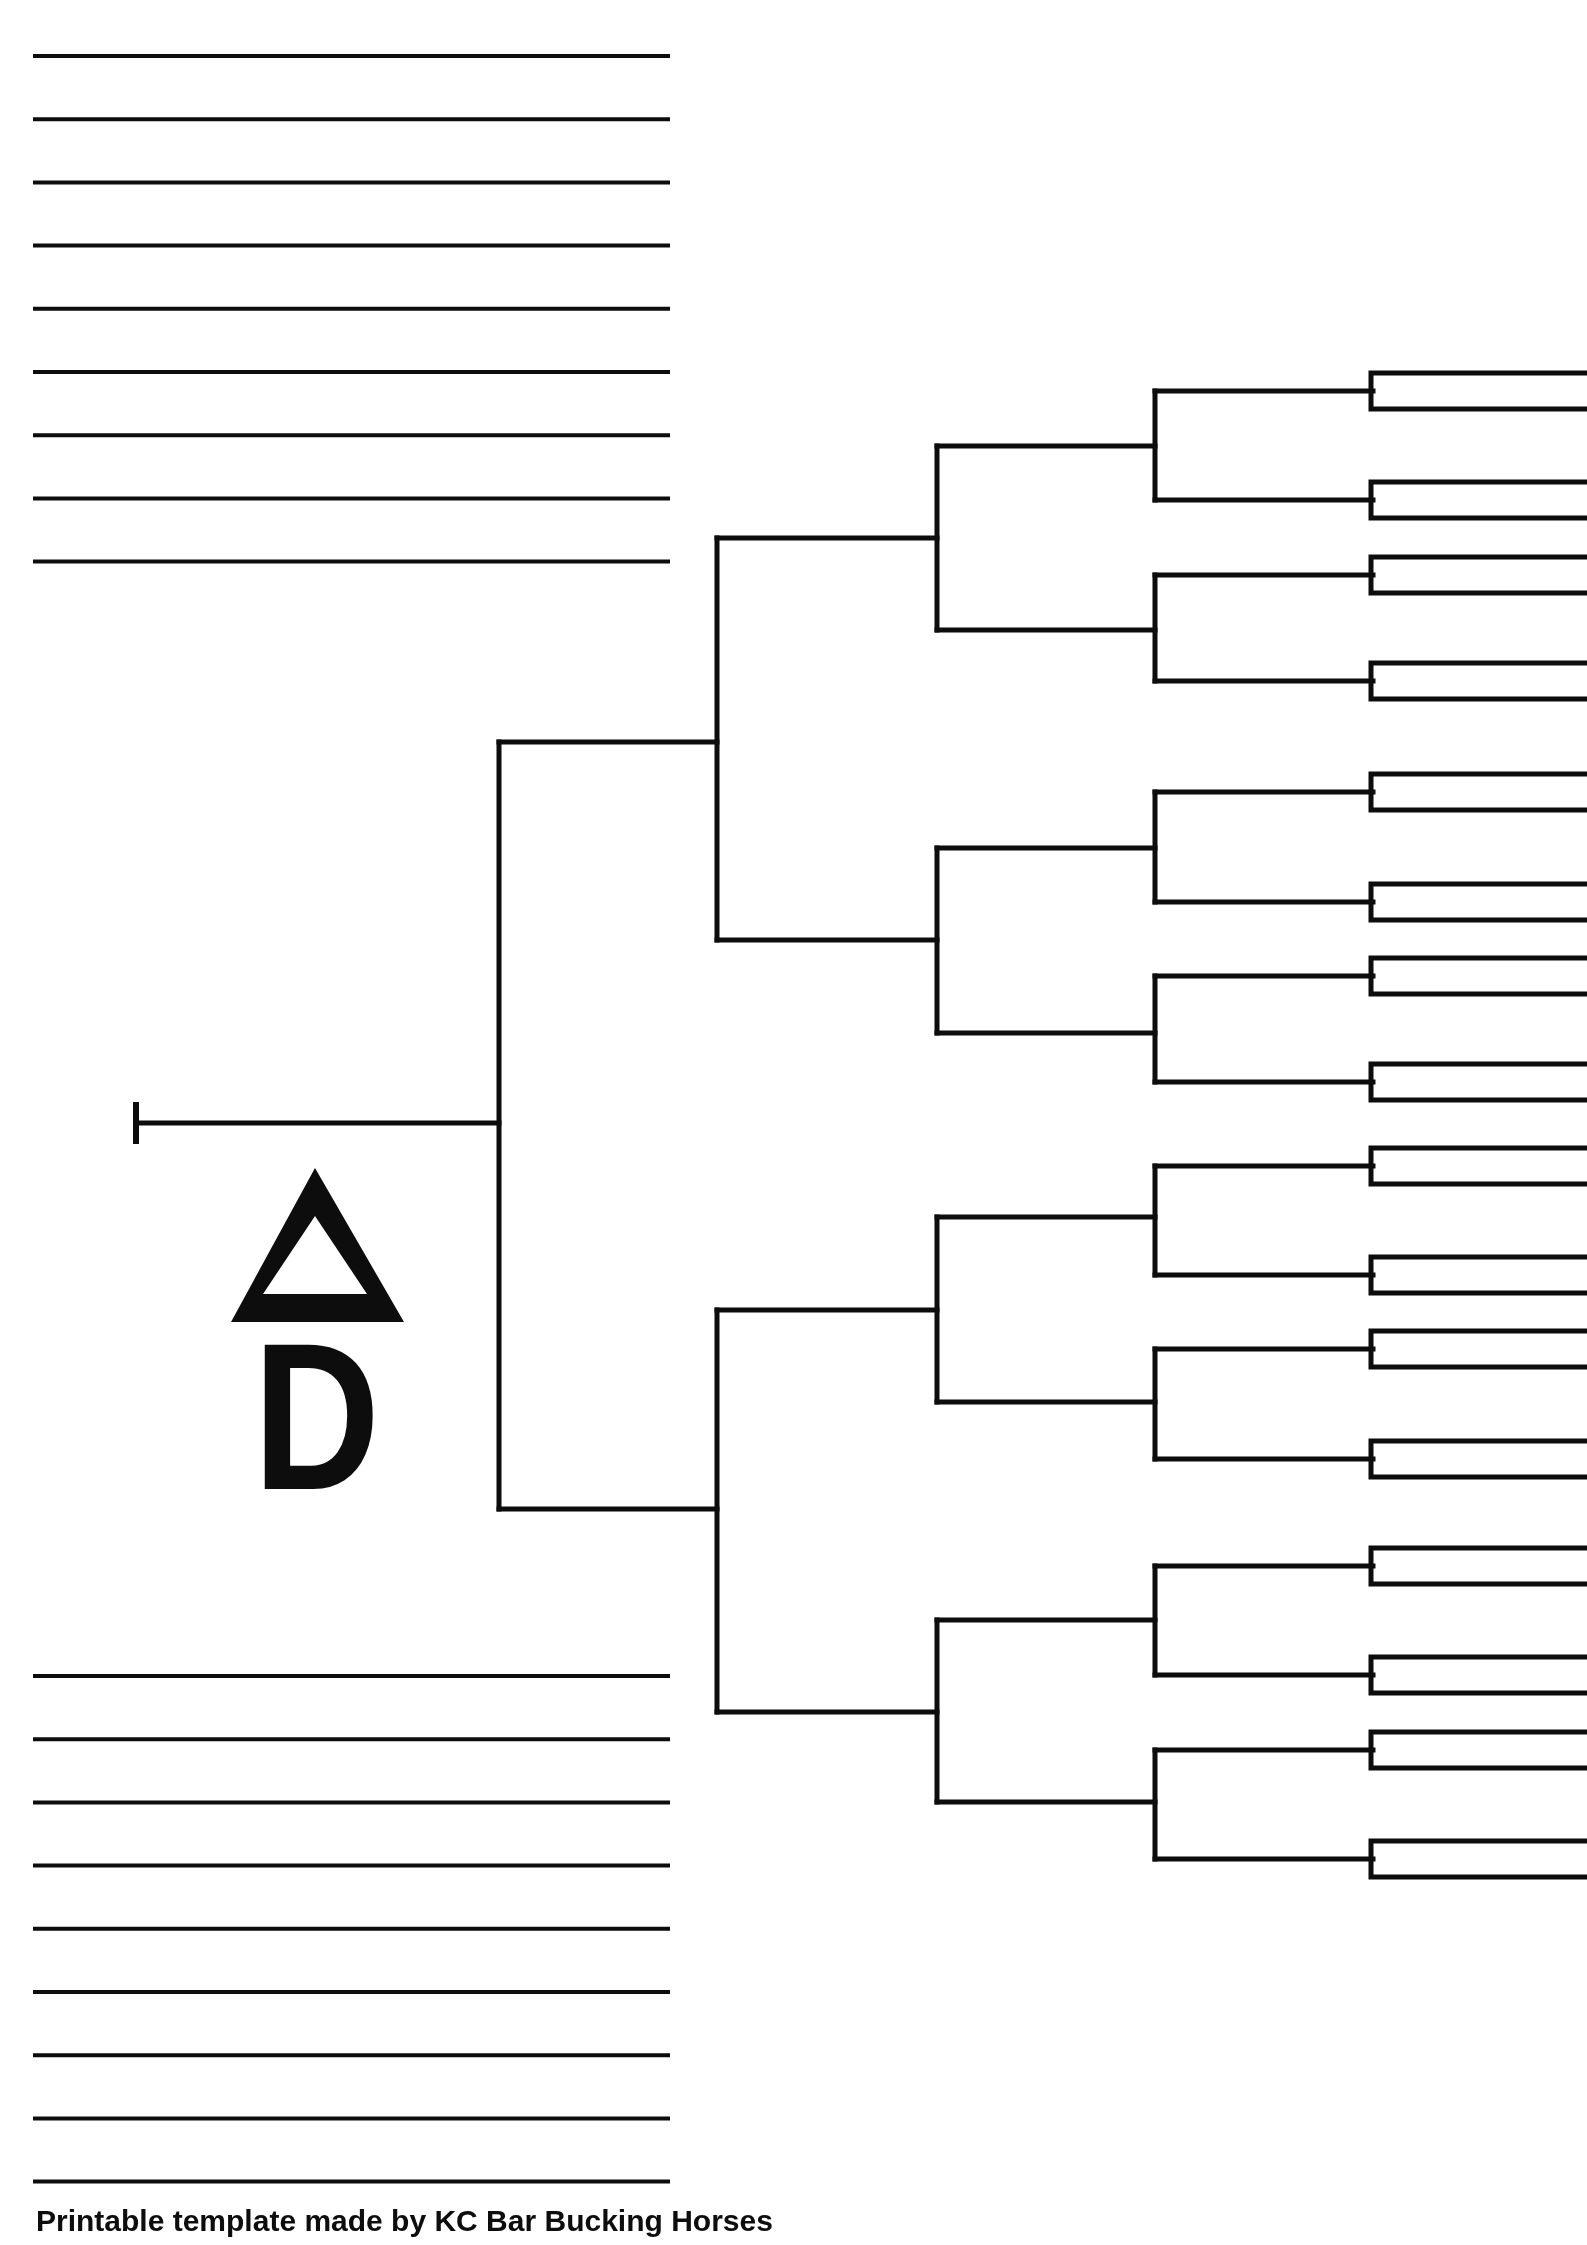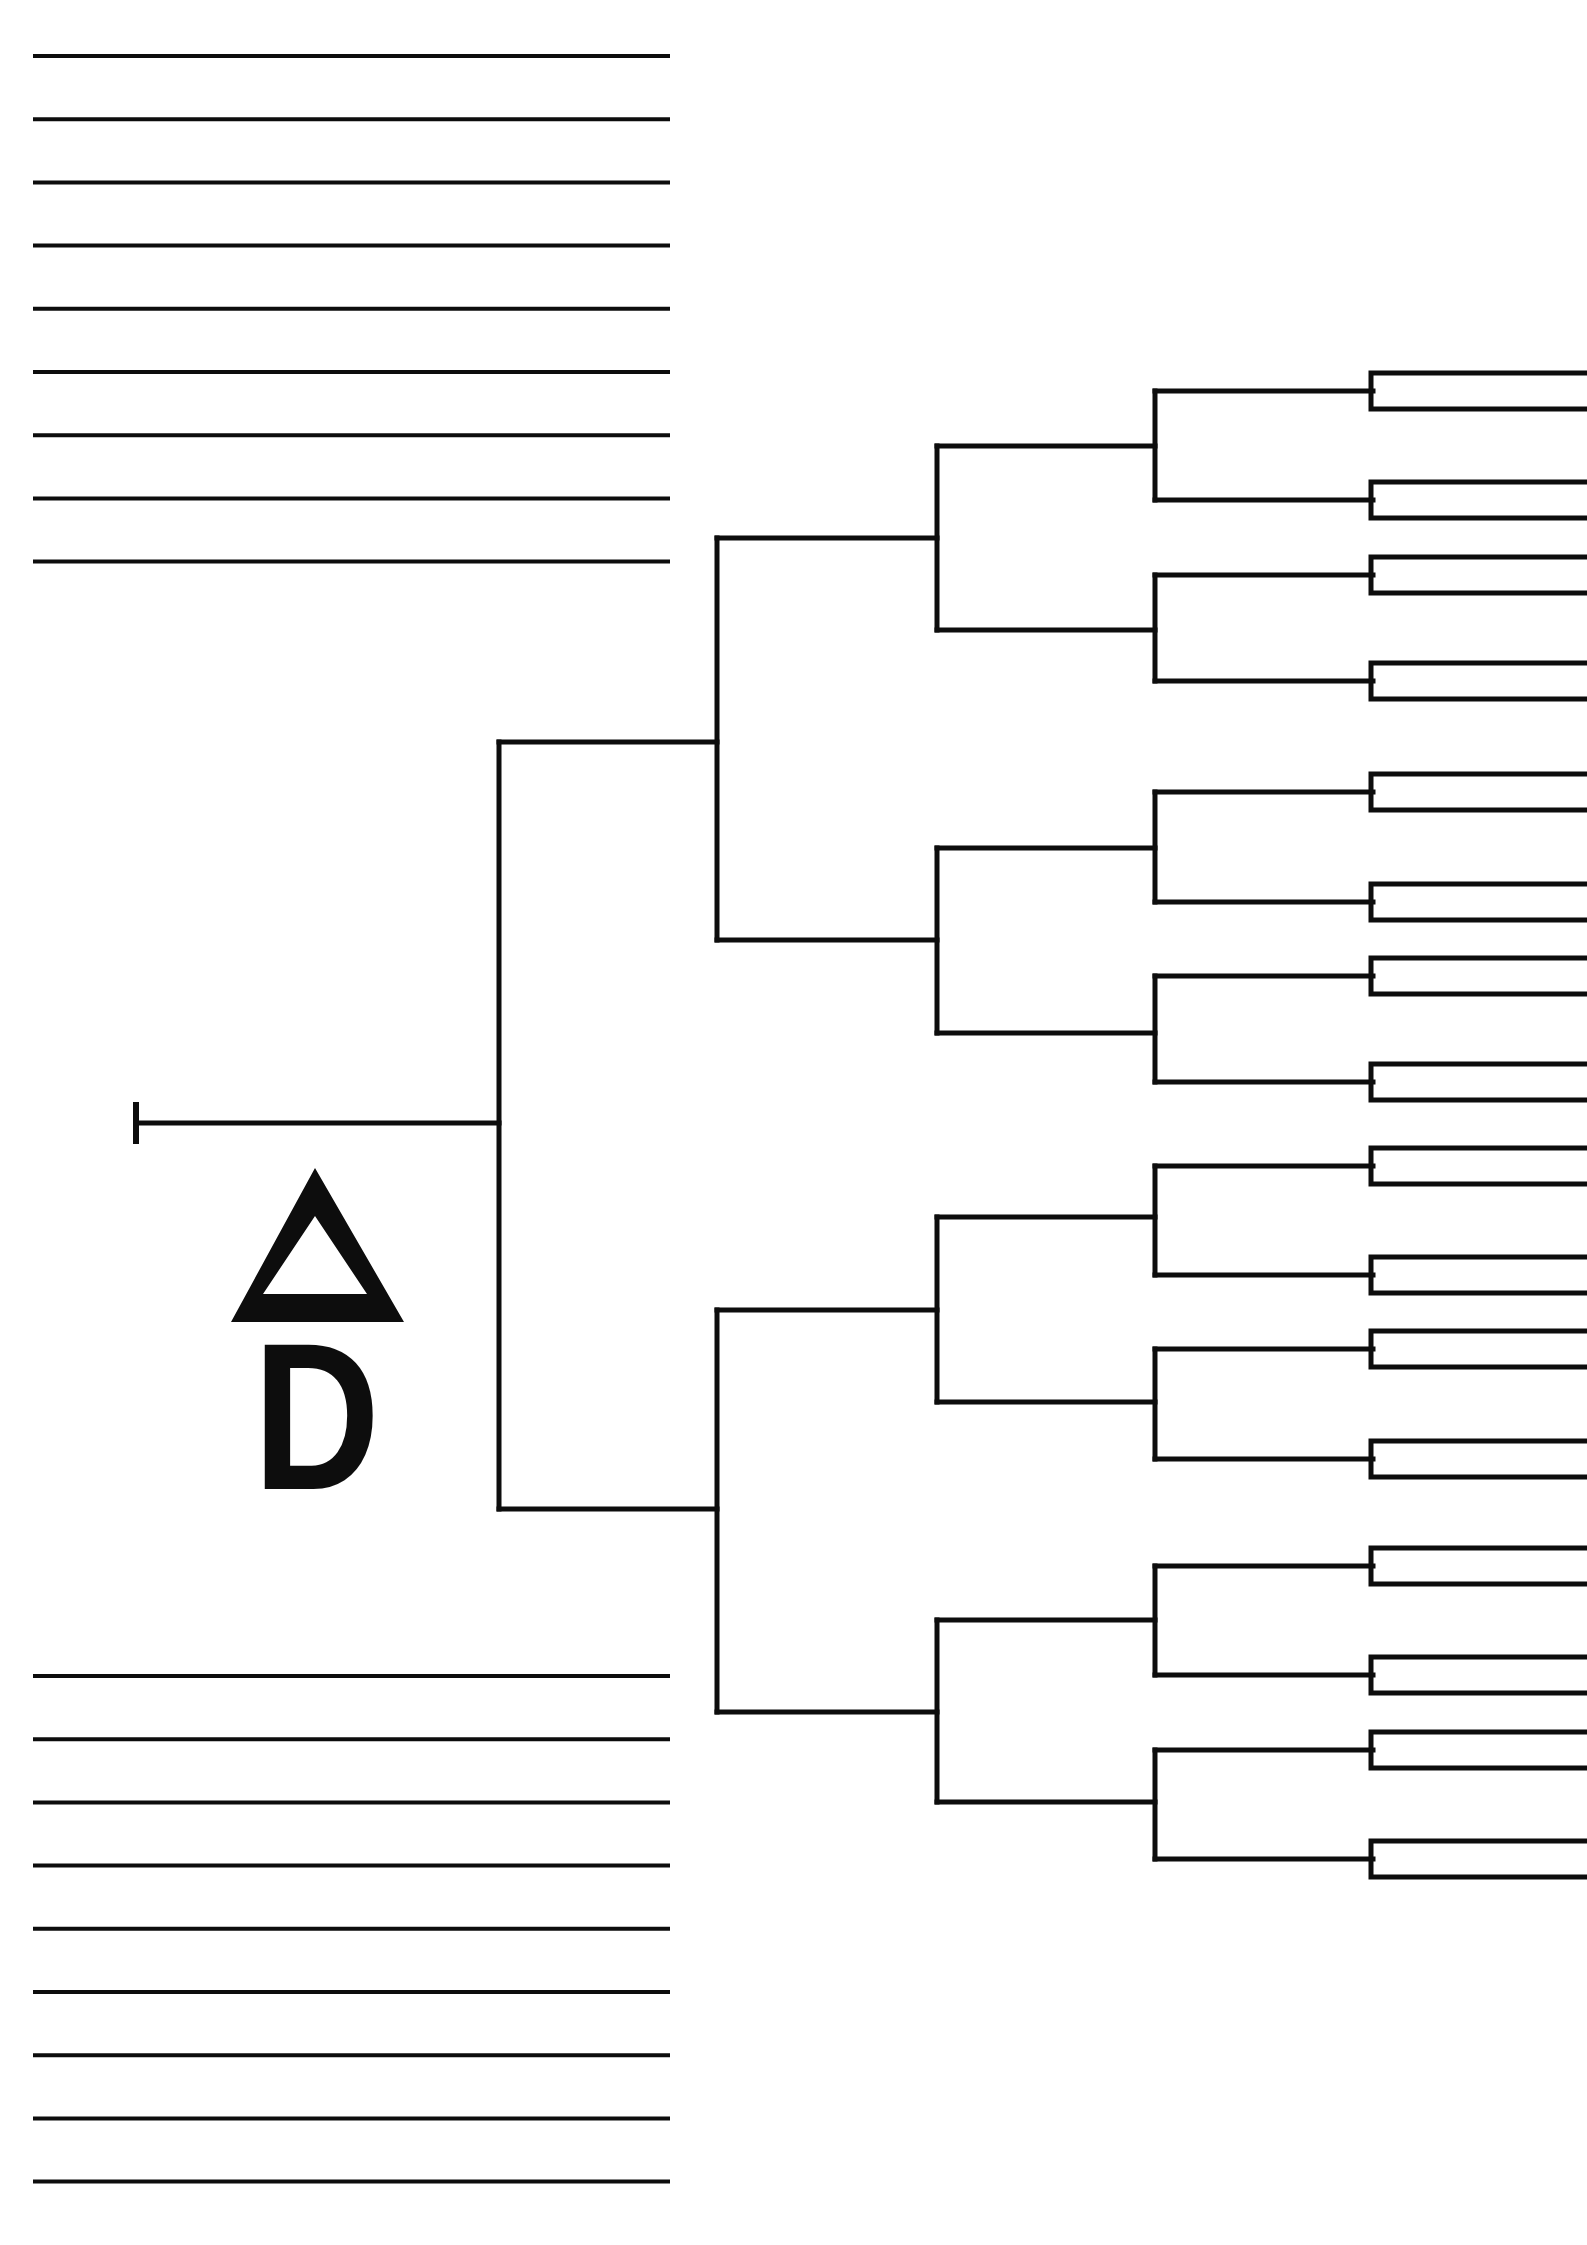--- a/index.html
+++ b/index.html
@@ -122,13 +122,14 @@
         <path d="M 1590 1257 H 1371 V 1293 H 1590" fill="none" stroke="#0d0d0d" stroke-width="5"></path>
         <path d="M 1590 1331 H 1371 V 1367 H 1590" fill="none" stroke="#0d0d0d" stroke-width="5"></path>
         <path d="M 1590 1441 H 1371 V 1477 H 1590" fill="none" stroke="#0d0d0d" stroke-width="5"></path>
         <path d="M 1590 1548 H 1371 V 1584 H 1590" fill="none" stroke="#0d0d0d" stroke-width="5"></path>
         <path d="M 1590 1657 H 1371 V 1693 H 1590" fill="none" stroke="#0d0d0d" stroke-width="5"></path>
         <path d="M 1590 1732 H 1371 V 1768 H 1590" fill="none" stroke="#0d0d0d" stroke-width="5"></path>
         <path d="M 1590 1841 H 1371 V 1877 H 1590" fill="none" stroke="#0d0d0d" stroke-width="5"></path>
       </g>
     </svg>
 
+  <div class="footer">Printable template made by KC Bar Bucking Horses</div>
 </div>
 
 </body></html>

